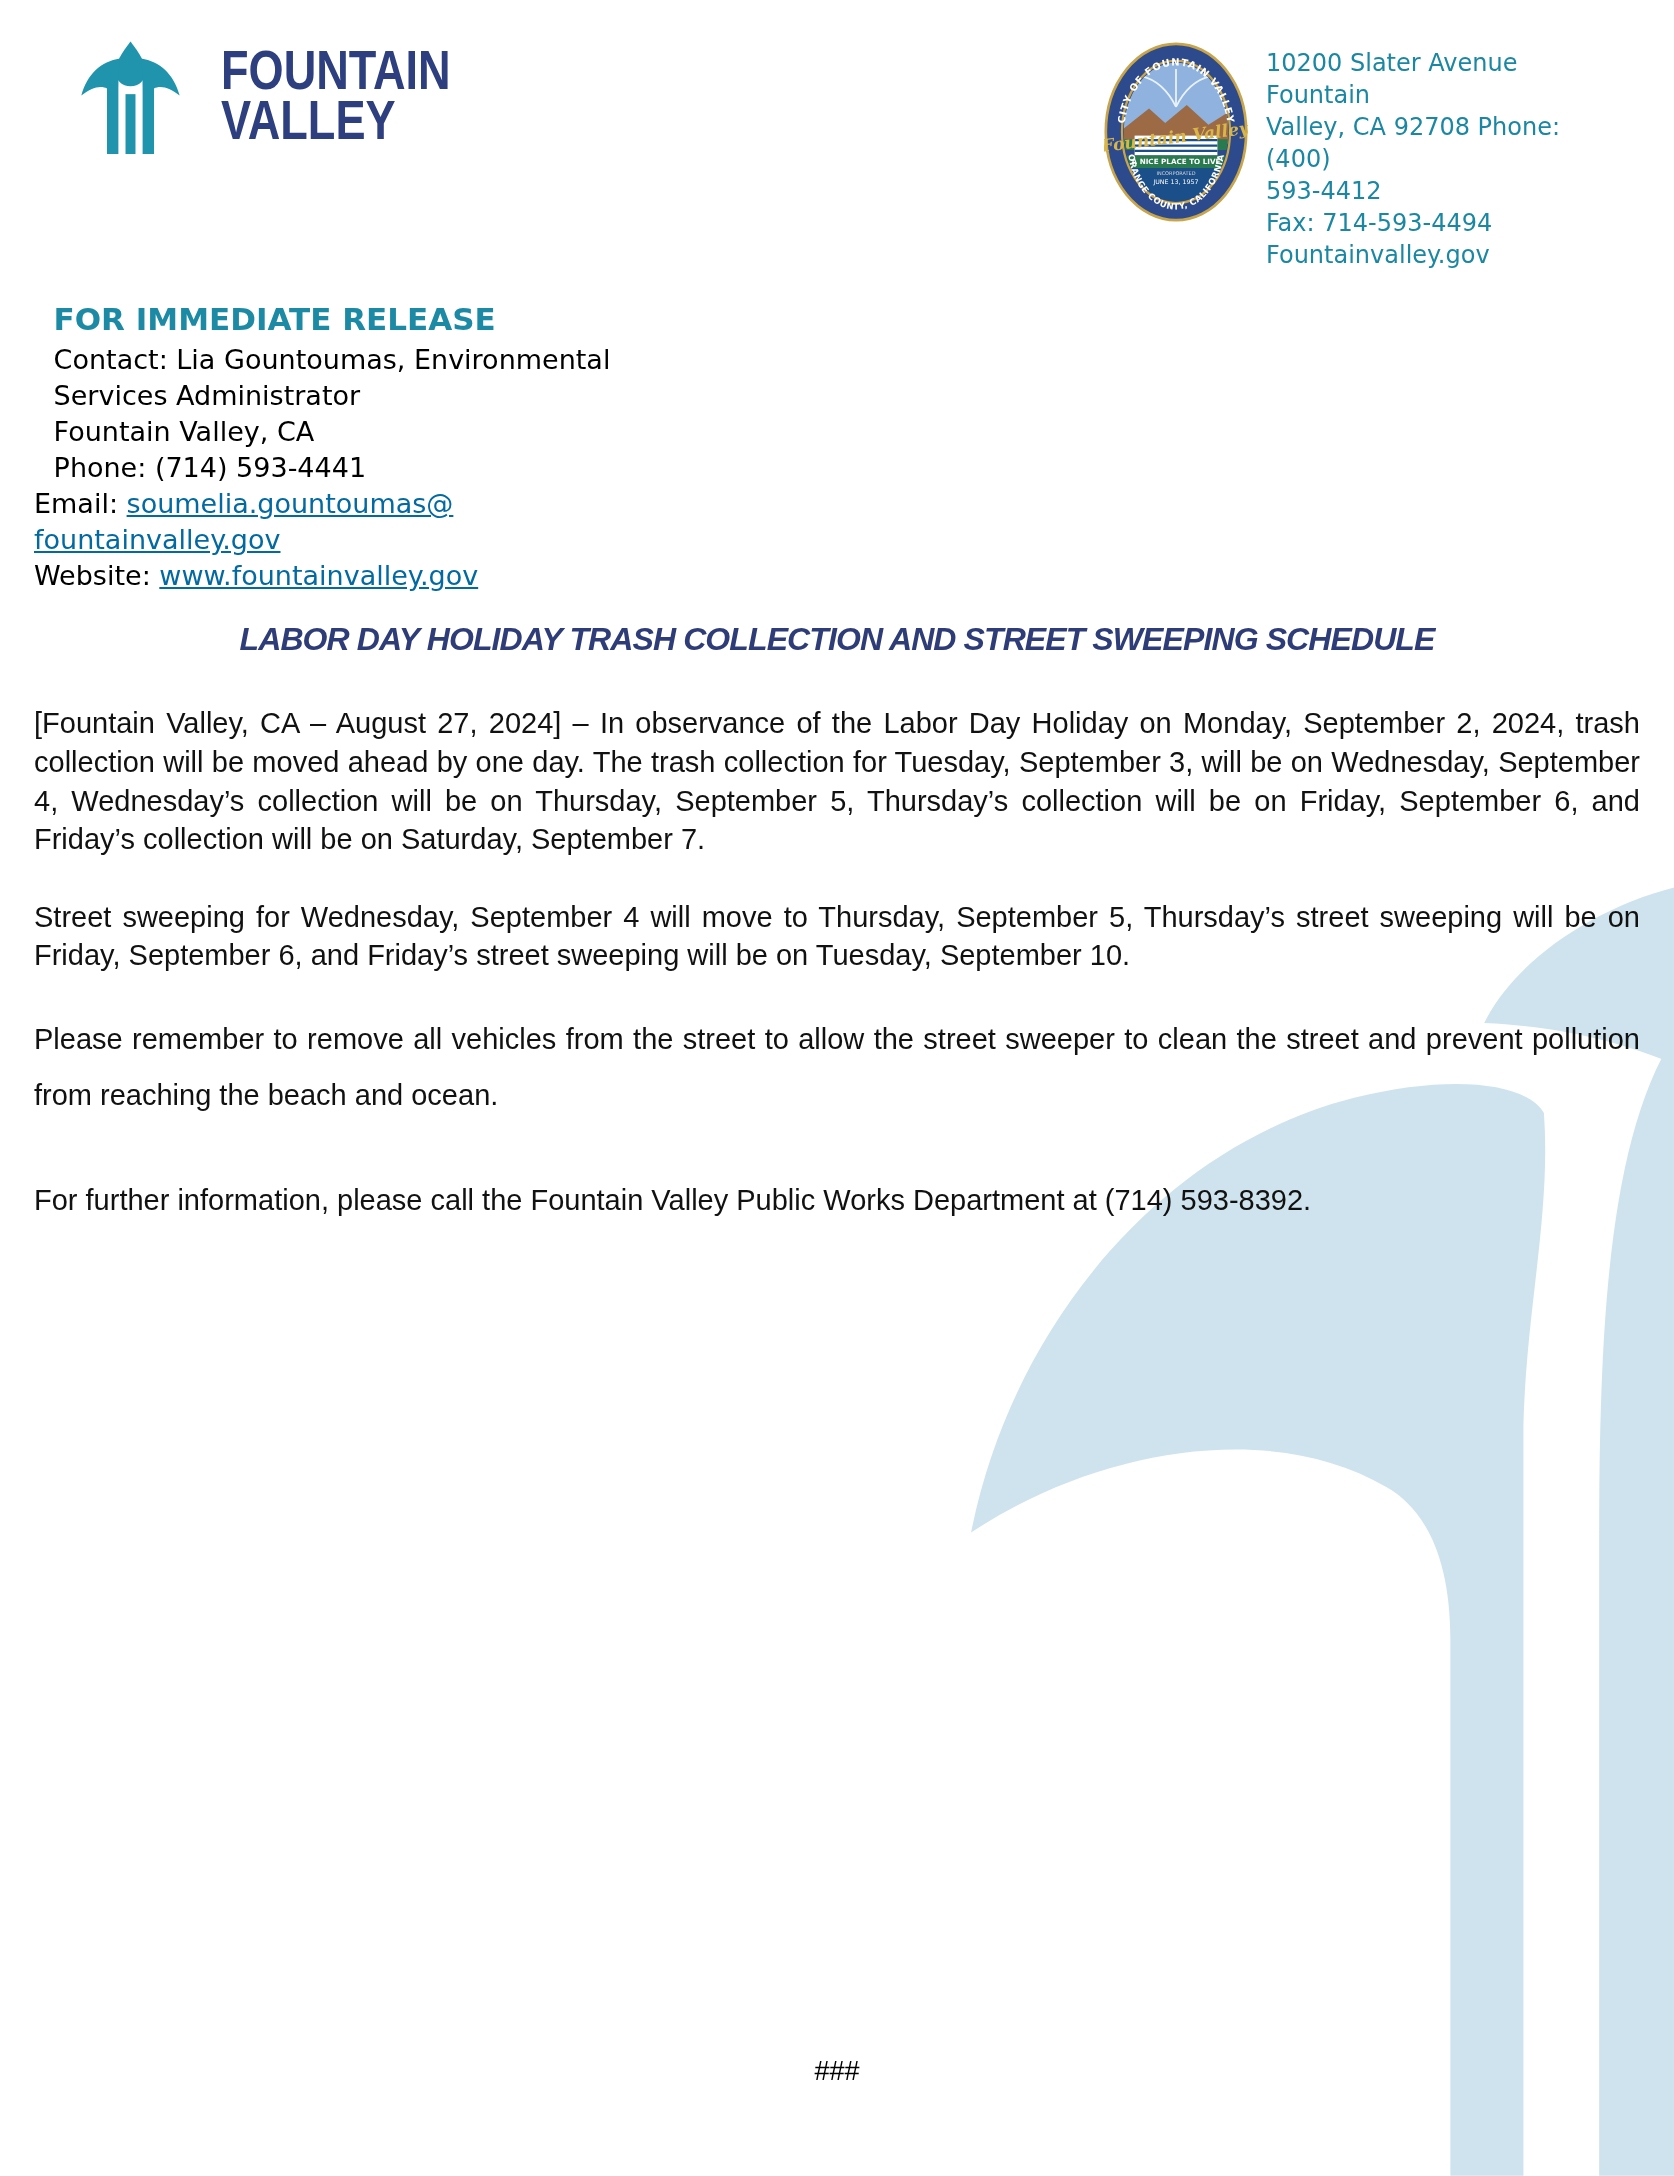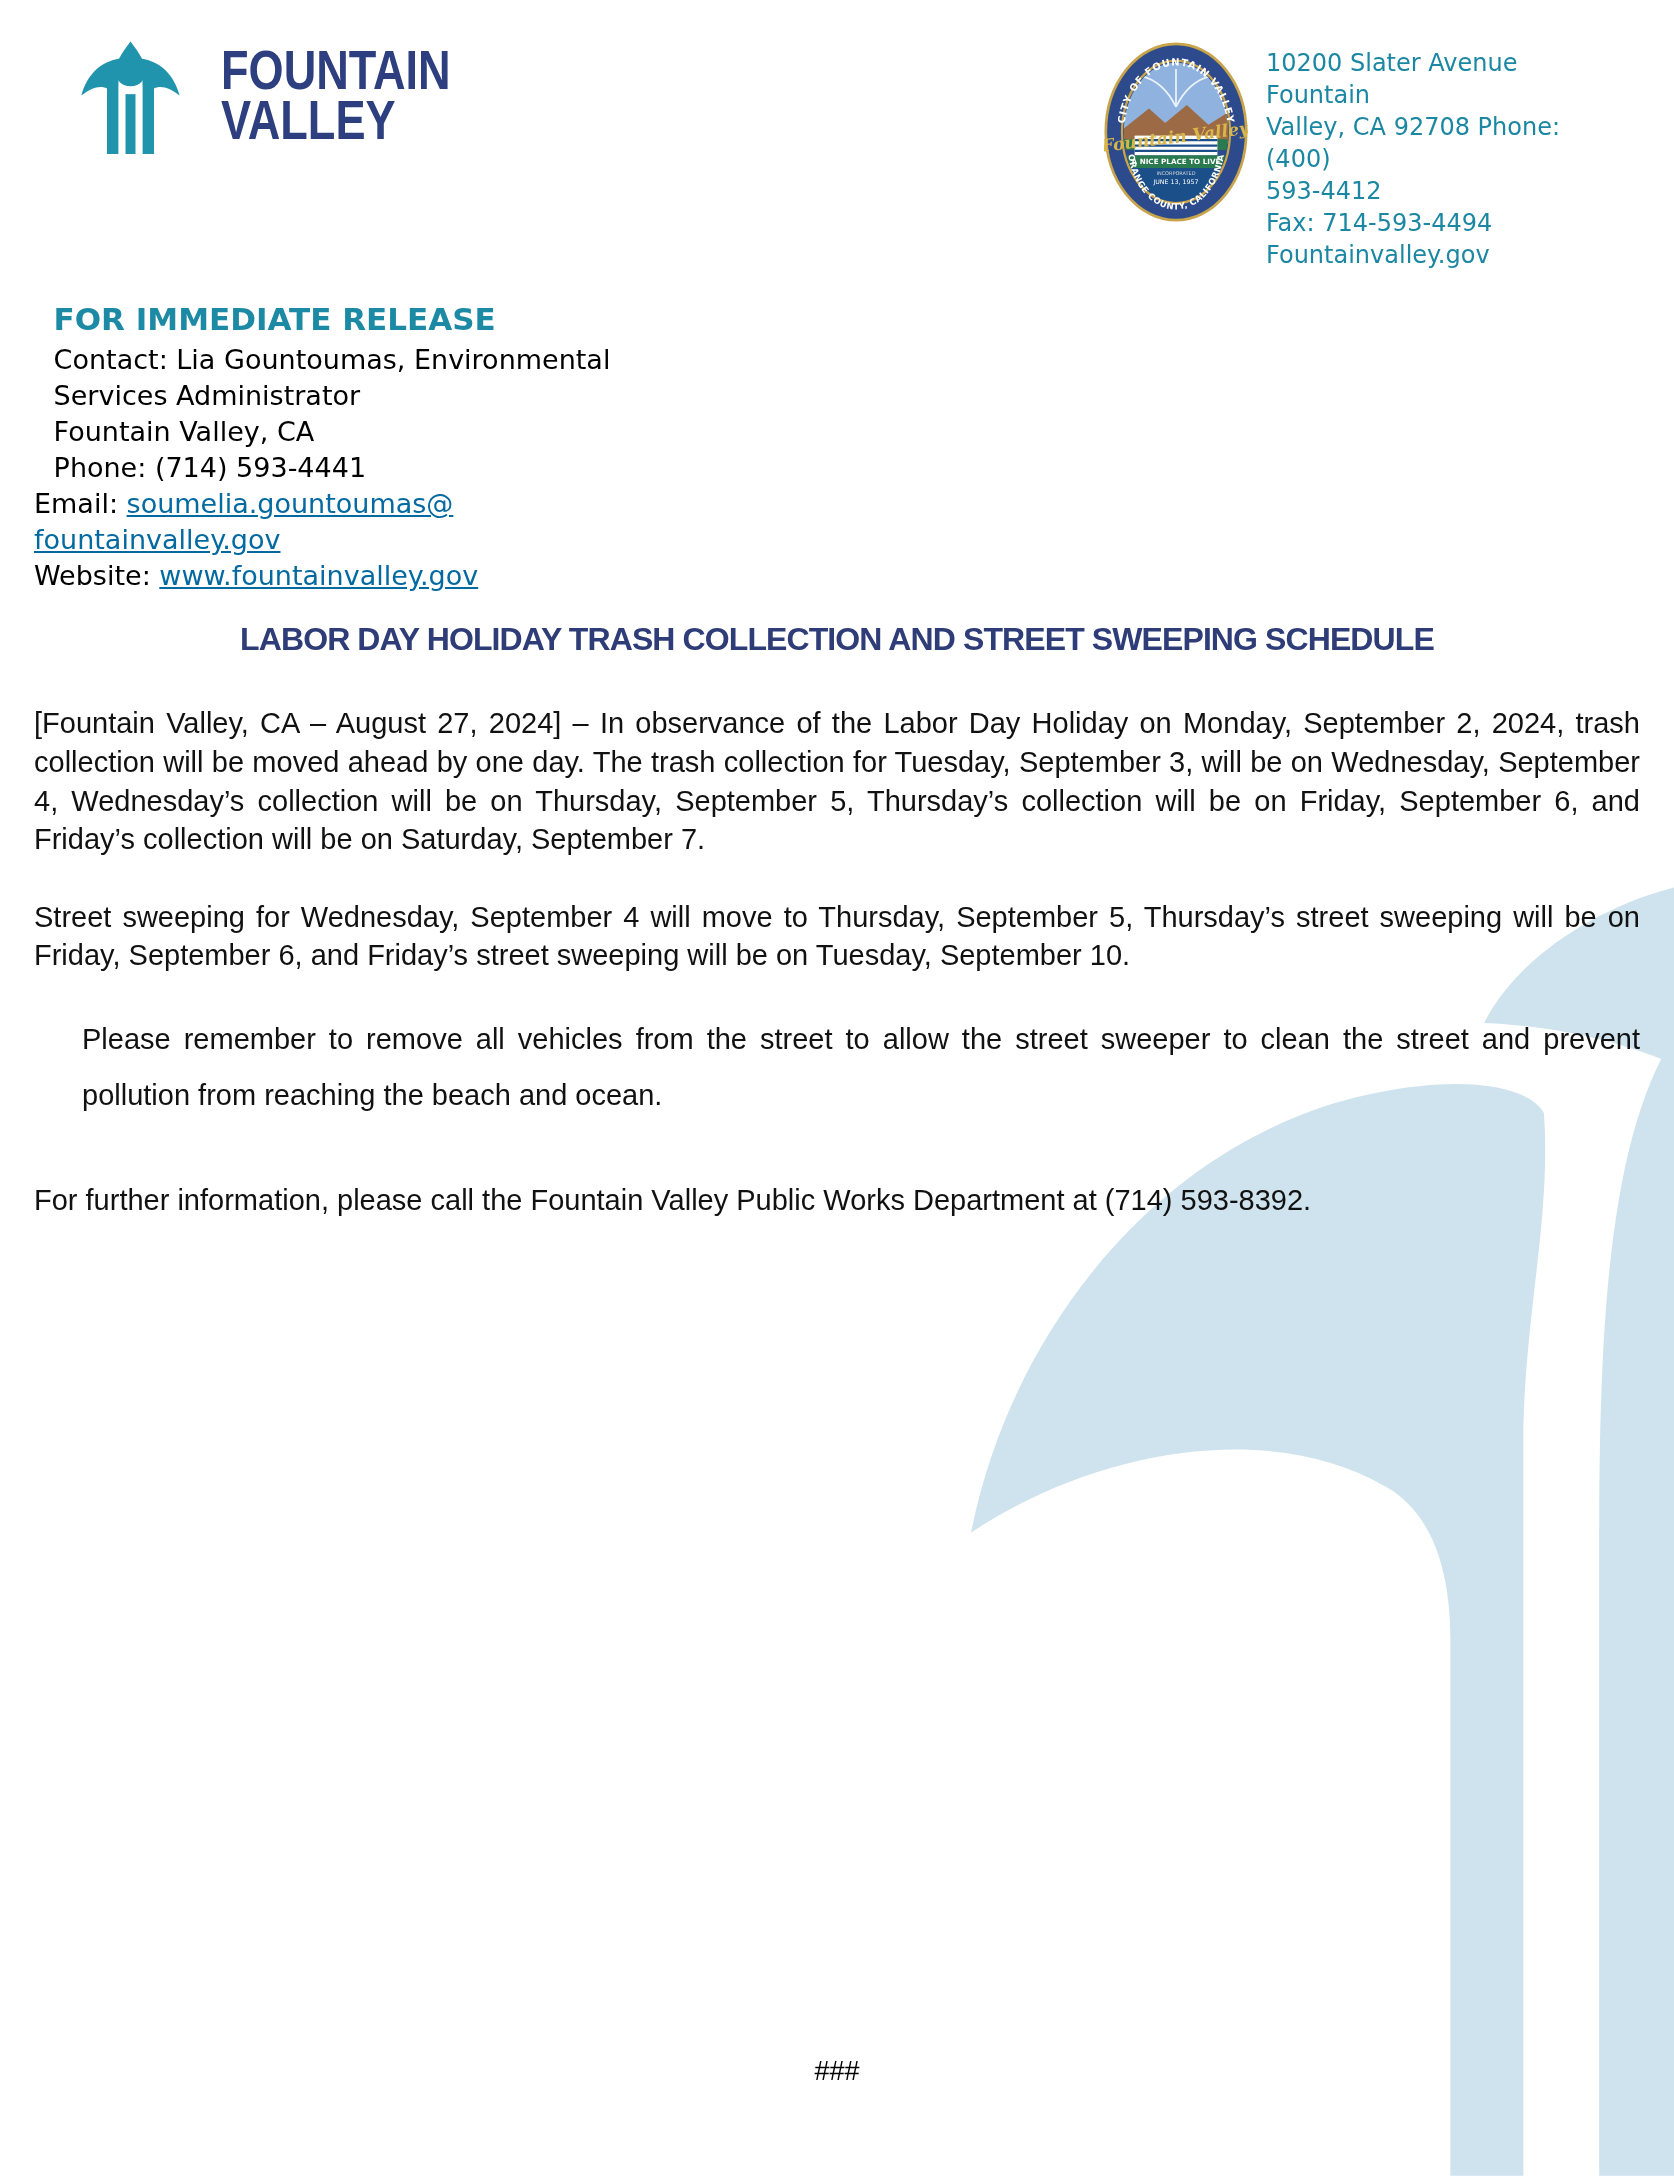--- a/index.html
+++ b/index.html
@@ -58,30 +58,31 @@
   .contact-block .indent{margin-left:19.6px;}
   .contact-block a{color:#0369a1;text-decoration:underline;}
   
   .headline{
     margin:27px 0 0 0;
     text-align:center;
     font-size:32px;
     font-weight:bold;
     color:#2e3c77;
     letter-spacing:-0.9px;
+    font-style:italic;
   }
   
   .body-copy p{
     margin:39px 0 0 0;
     font-size:29px;
     line-height:1.33;
     text-align:justify;
   }
   .body-copy p.p1{margin-top:46px;}
-  .body-copy p.p3{line-height:1.95;margin-top:36px;margin-left:48px;}
+  .body-copy p.p3{line-height:1.95;margin-top:36px;}
   .body-copy p.p4{margin-top:57px;text-align:left;}
   
   .end-mark{
     position:absolute;left:0;bottom:89px;width:100%;
     text-align:center;font-size:27px;color:#000;z-index:1;
     font-family:"Liberation Sans", sans-serif;
   }
 </style>
 </head>
 <body>

